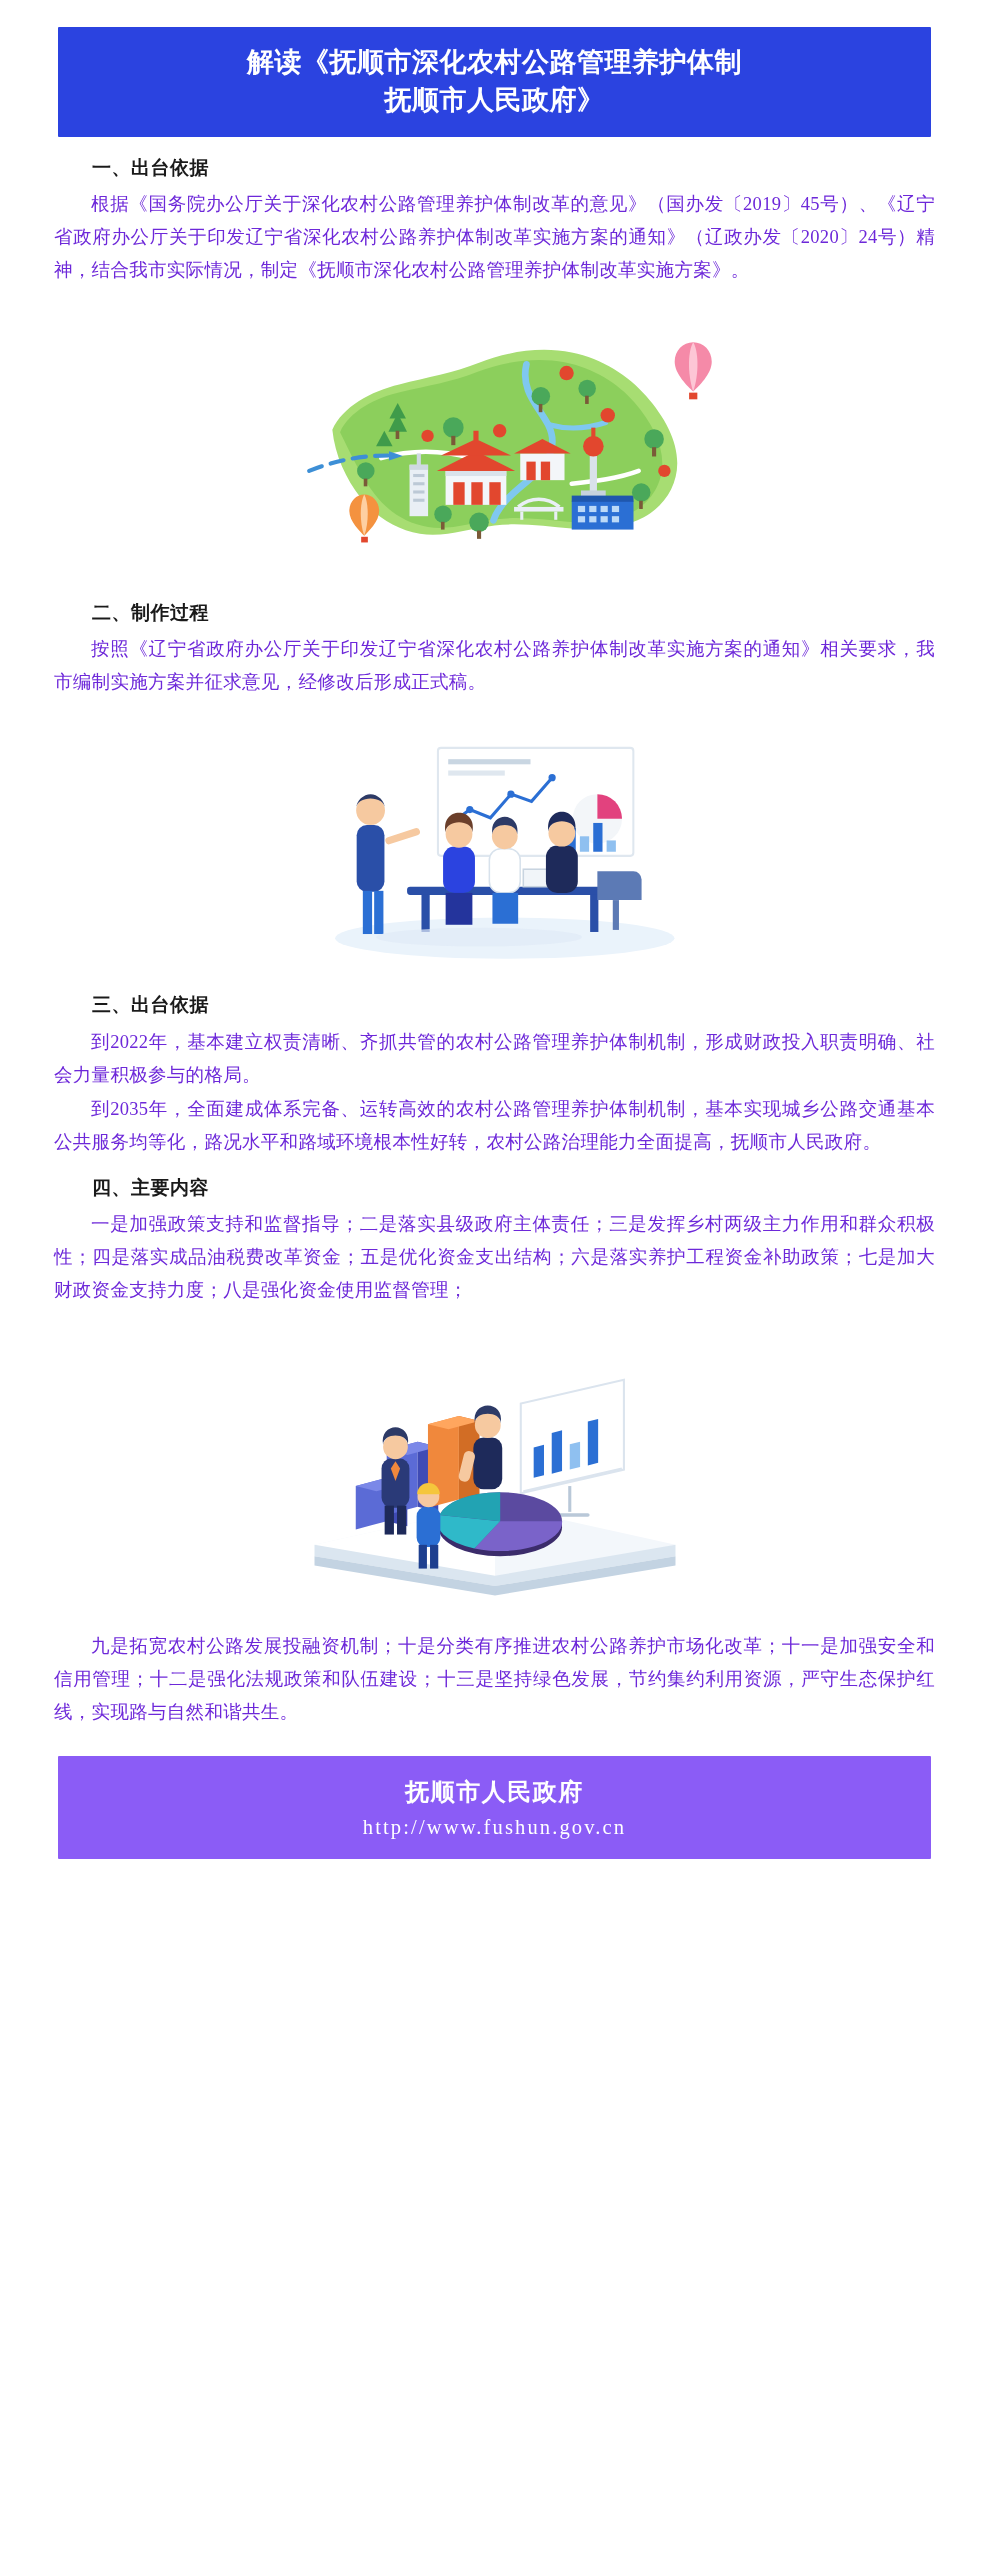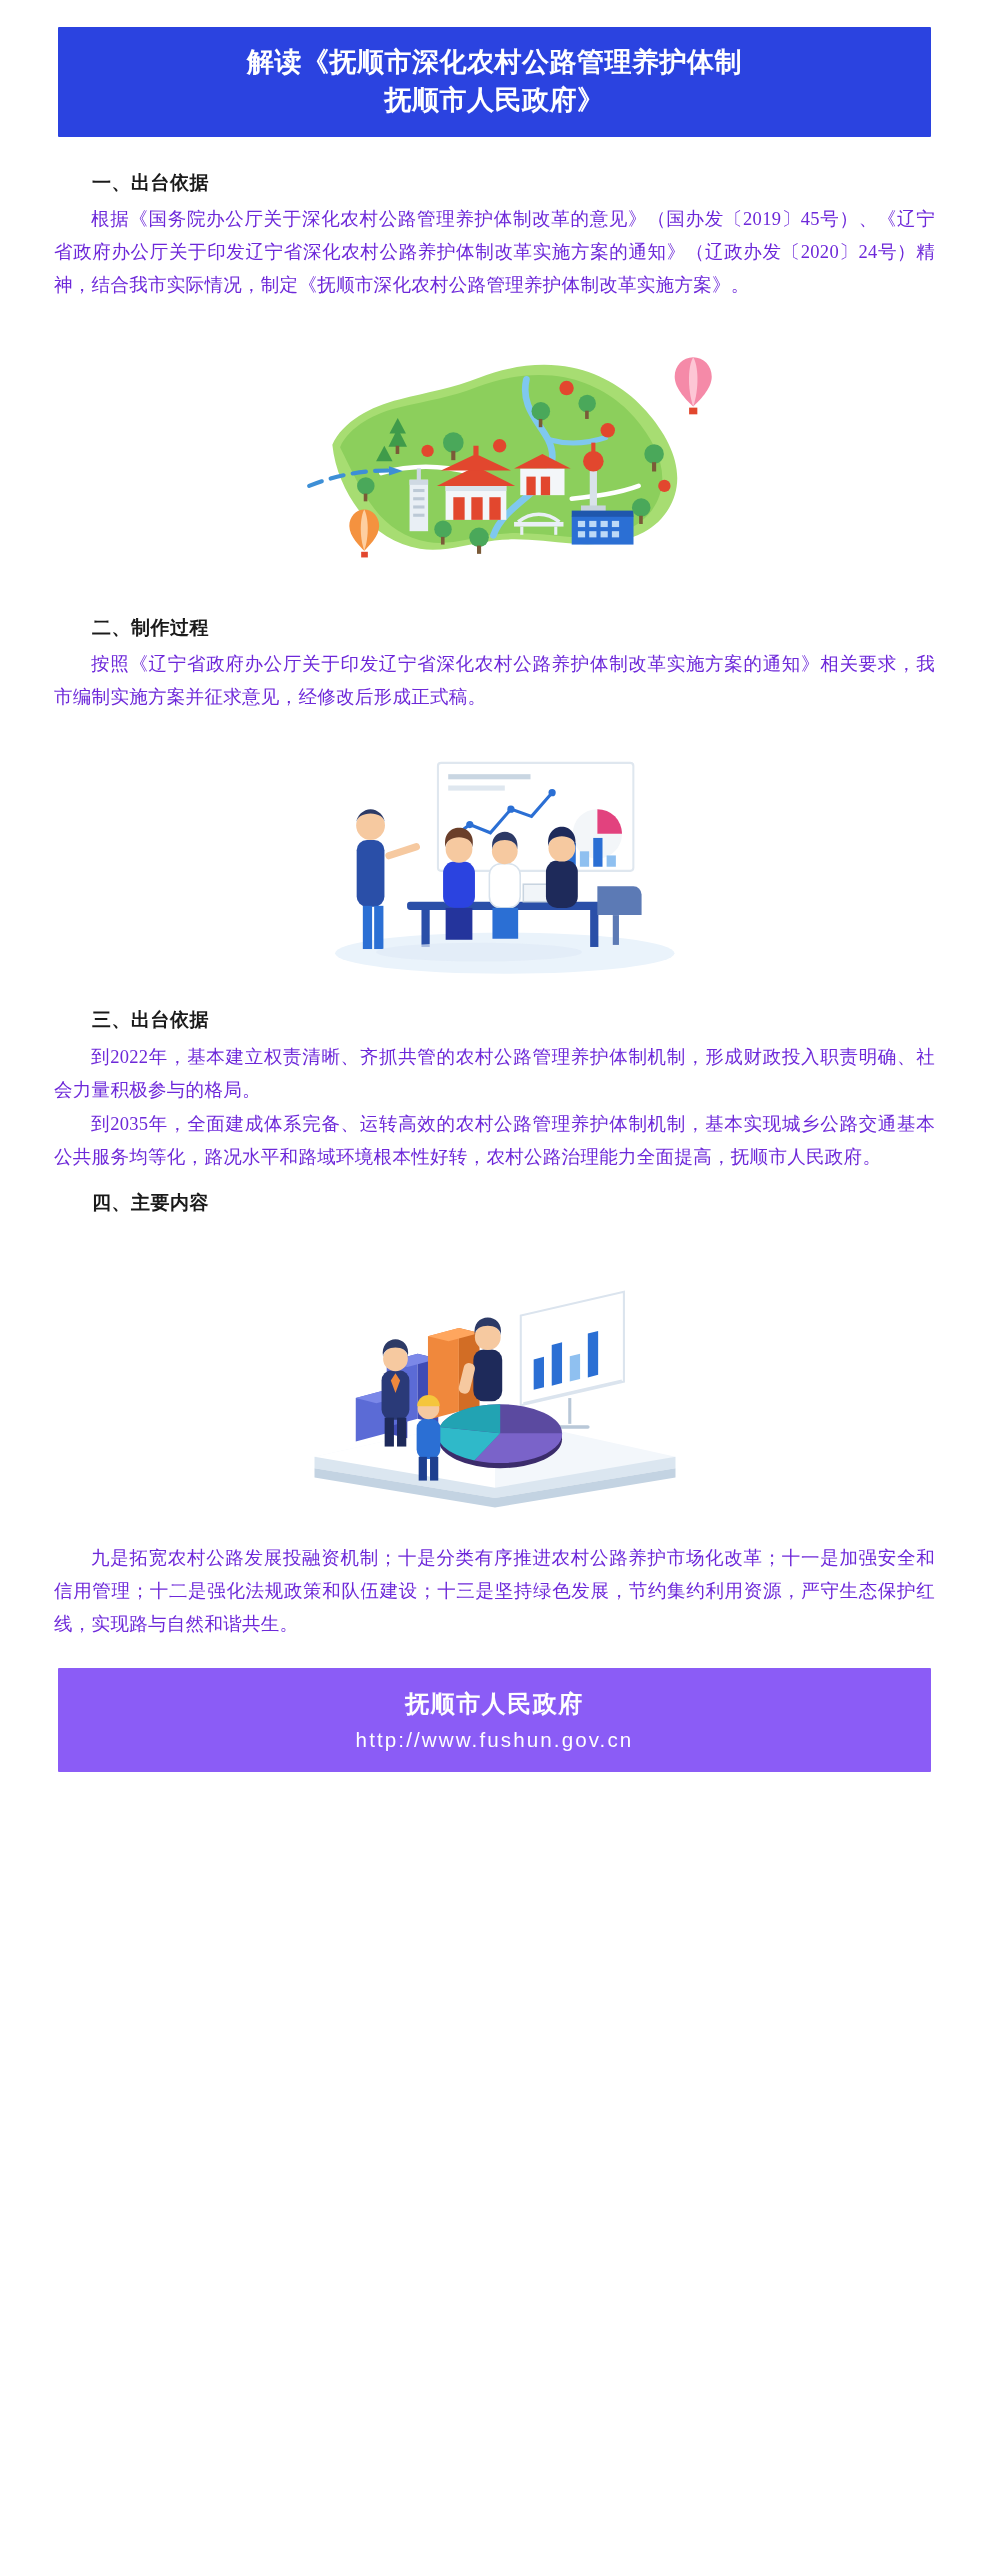--- a/index.html
+++ b/index.html
@@ -17,21 +17,21 @@
   .page {
     width: 989px;
     min-height: 2579px;
     background: #ffffff;
     padding: 0;
     position: relative;
   }
 
   
   .title-banner {
-    margin: 27px 58px 16px 58px;
+    margin: 27px 58px 1px 58px;
     background: #2b43e0;
     color: #ffffff;
     text-align: center;
     padding: 15.5px 20.6px 17.5px 20.6px;
     border-radius: 1px;
   }
   .title-banner .line {
     font-size: 27px;
     font-weight: bold;
     line-height: 1.42;
@@ -88,21 +88,21 @@
   .footer .org {
     font-size: 24px;
     font-weight: bold;
     letter-spacing: 1.5px;
     line-height: 1.5;
   }
   .footer .url {
     font-size: 20.6px;
     letter-spacing: 2.1px;
     margin-top: 5.2px;
-    font-family: Liberation Sans, sans-serif;
+    font-family: Liberation Serif, serif;
   }
 </style>
 </head>
 <body>
 
 <div class="page">
 
   <div class="title-banner">
     <div class="line">解读《抚顺市深化农村公路管理养护体制</div>
     <div class="line">抚顺市人民政府》</div>
@@ -302,20 +302,21 @@
         </g>
         <ellipse cx="470" cy="428" rx="200" ry="18" fill="#dfeaf6" opacity="0.7"></ellipse>
       </svg>
     </div>
 
     <div class="section-head">三、出台依据</div>
     <p class="para">到2022年，基本建立权责清晰、齐抓共管的农村公路管理养护体制机制，形成财政投入职责明确、社会力量积极参与的格局。</p>
     <p class="para">到2035年，全面建成体系完备、运转高效的农村公路管理养护体制机制，基本实现城乡公路交通基本公共服务均等化，路况水平和路域环境根本性好转，农村公路治理能力全面提高，抚顺市人民政府。</p>
 
     <div class="section-head">四、主要内容</div>
+    <p class="para">一是加强政策支持和监督指导；二是落实县级政府主体责任；三是发挥乡村两级主力作用和群众积极性；四是落实成品油税费改革资金；五是优化资金支出结构；六是落实养护工程资金补助政策；七是加大财政资金支持力度；八是强化资金使用监督管理；</p>
 
     <div class="illus illus-book">
       <svg width="526" height="289" viewBox="0 0 1020 560" role="img" aria-label="data on book">
 
         <path d="M160 430 L510 352 L860 430 L510 510 Z" fill="#f3f7fb"></path>
         <path d="M160 430 L510 352 L510 510 L160 452 Z" fill="#ffffff"></path>
         <path d="M160 452 L510 510 L860 452 L860 430 L510 490 L160 430 Z" fill="#dbe6f0"></path>
         <path d="M160 452 L160 470 L510 528 L860 470 L860 452 L510 510 Z" fill="#c3d3e2"></path>
 
         <g>

